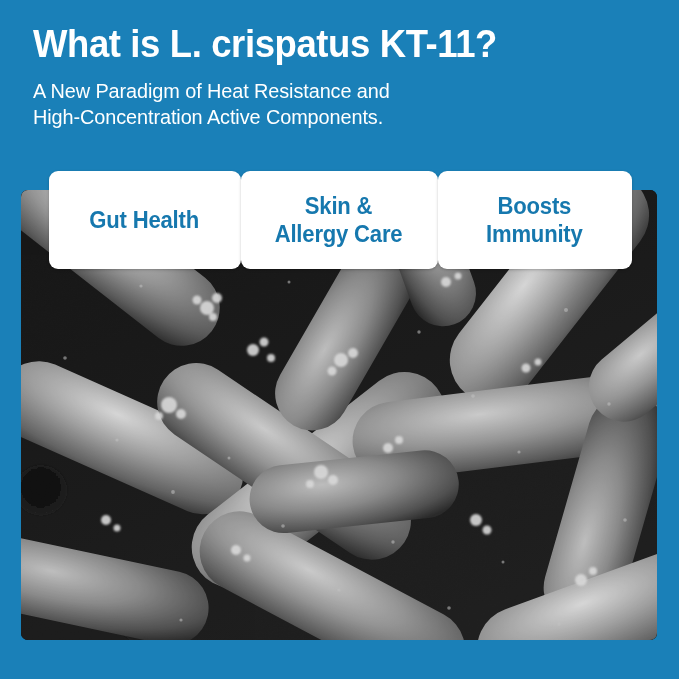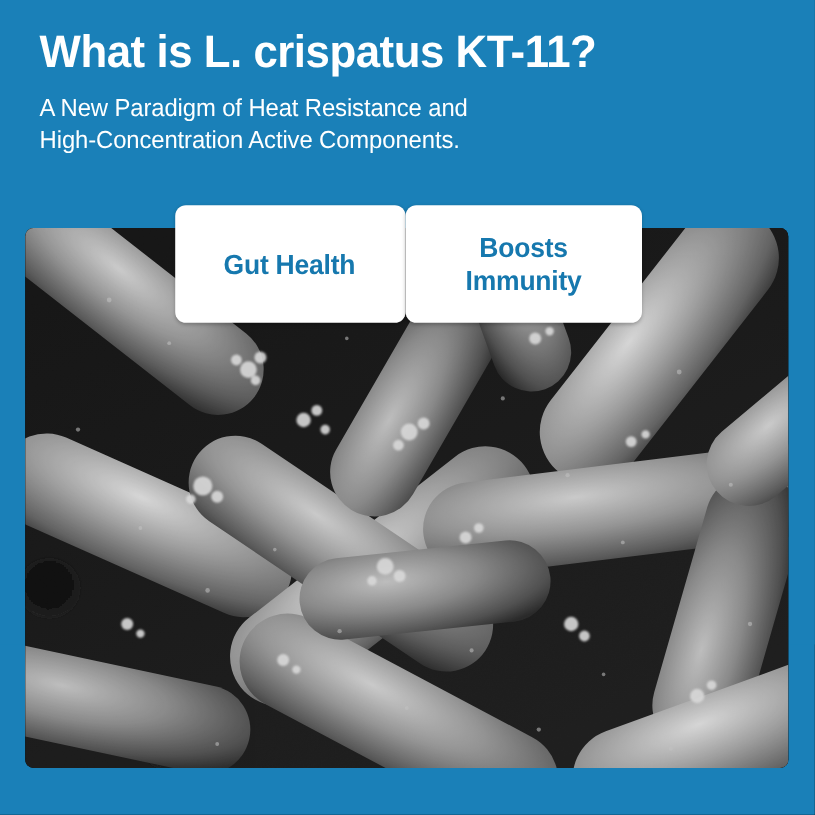--- a/index.html
+++ b/index.html
@@ -301,18 +301,22 @@
       <rect x="0" y="0" width="636" height="450" filter="url(#grain)" fill="#777" opacity="0.14"></rect>
       <rect x="0" y="0" width="636" height="450" fill="none"></rect>
     </svg>
   </div>
 
   <div class="cards">
     <div class="card">
       <span class="card-label">Gut Health</span>
     </div>
     <div class="card">
+      <span class="card-label">Skin &amp;
+Allergy Care</span>
+    </div>
+    <div class="card">
       <span class="card-label">Boosts
 Immunity</span>
     </div>
   </div>
 
 </div>
 
 </body></html>

